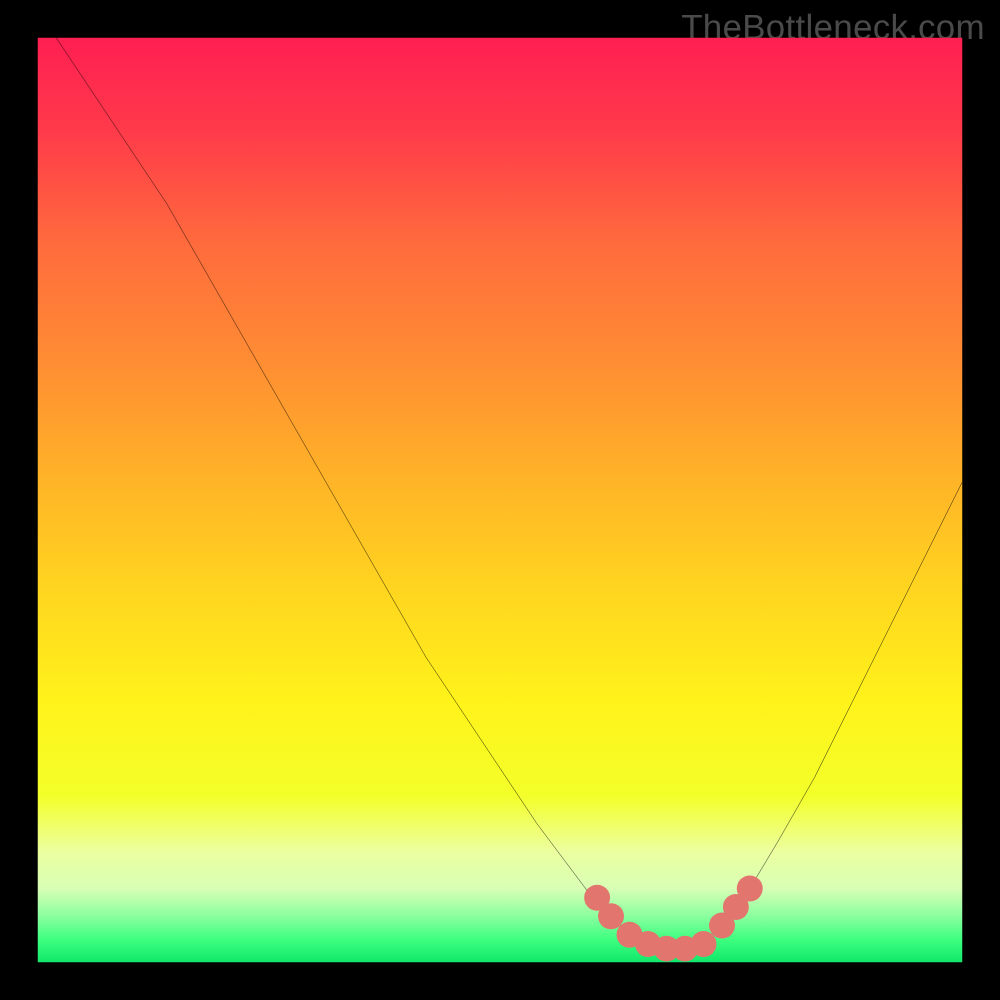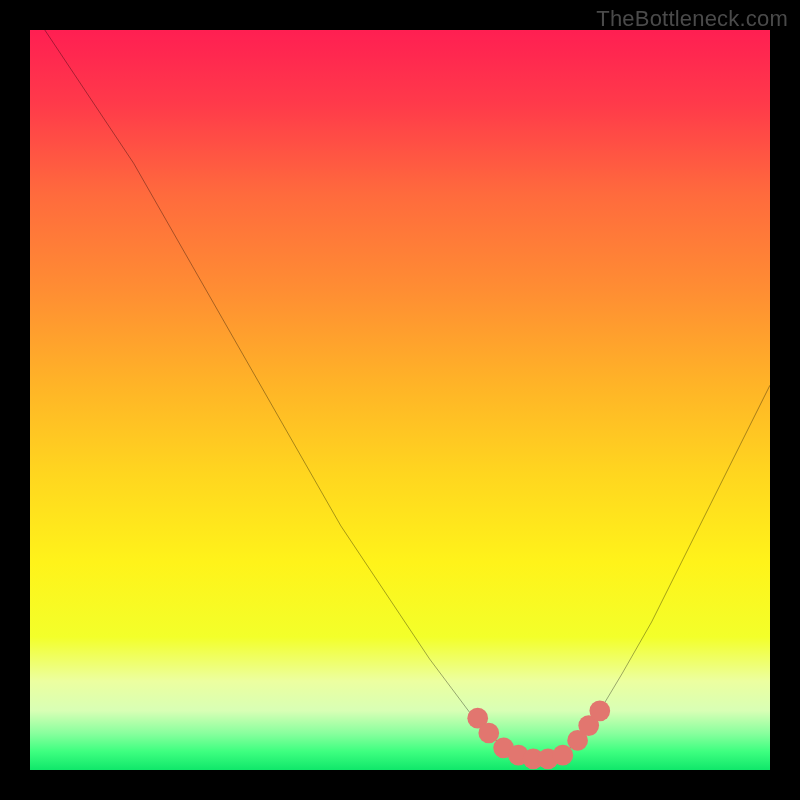--- a/index.html
+++ b/index.html
@@ -38,21 +38,21 @@
     left: 0;
     top: 0;
     width: 100%;
     height: 100%;
   }
   .watermark {
     position: absolute;
     top: 6px;
     right: 12px;
     color: #4a4a4a;
-    font-size: 22px;
+    font-size: 28px;
     font-weight: 500;
     letter-spacing: 0.2px;
     user-select: none;
   }
 </style>
 </head>
 <body>
 
 <div class="frame">
   <div class="watermark">TheBottleneck.com</div>

